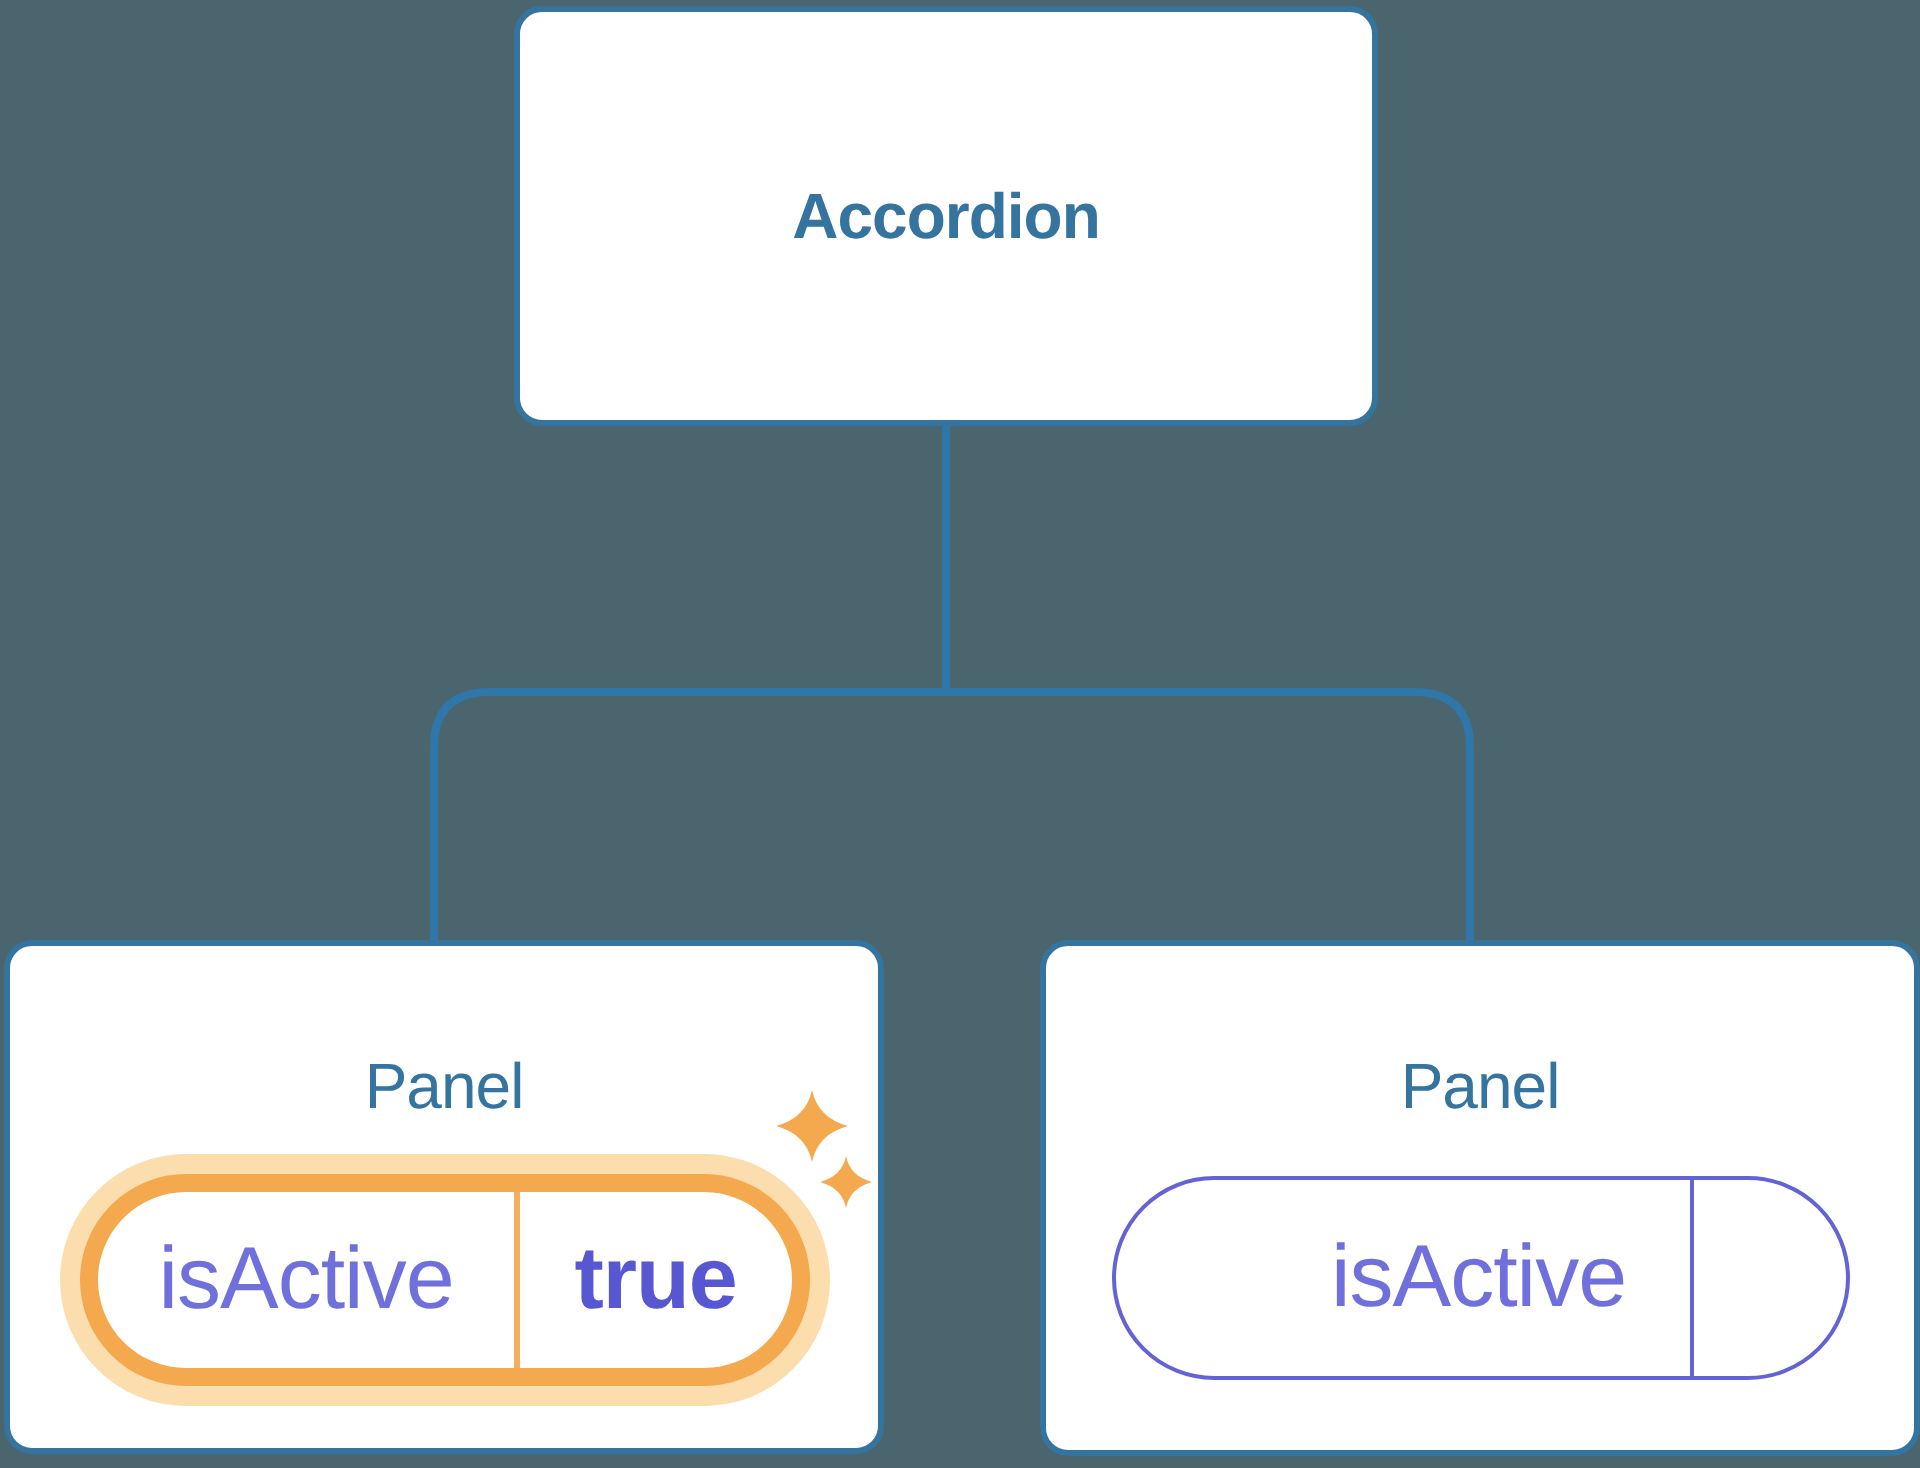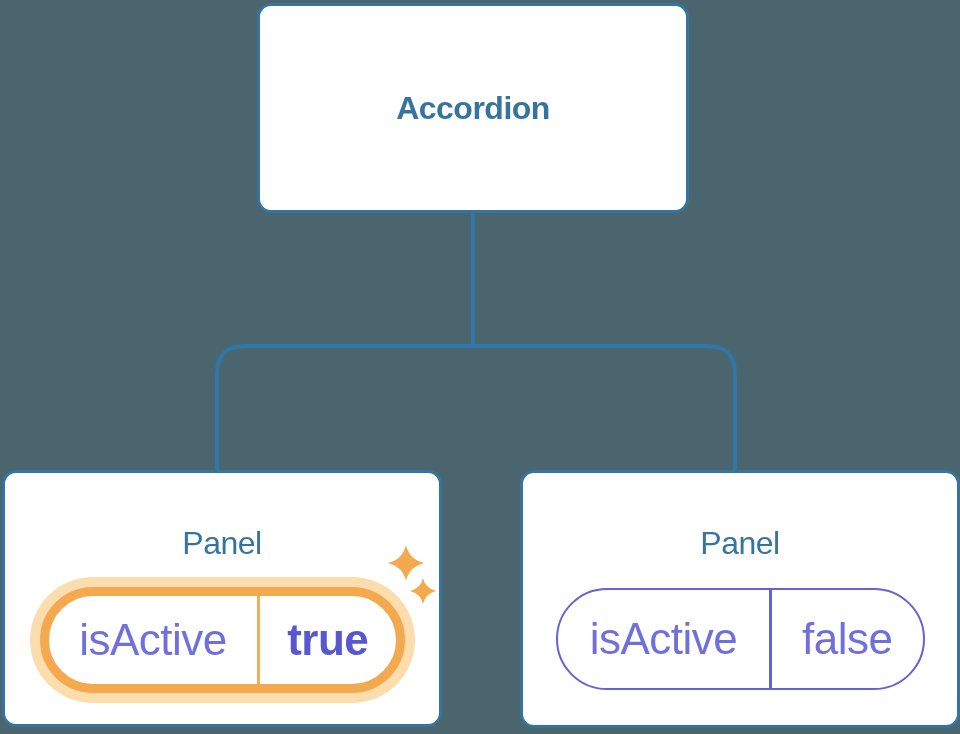--- a/index.html
+++ b/index.html
@@ -147,17 +147,16 @@
   <svg class="sparkles" viewBox="0 0 62 74" xmlns="http://www.w3.org/2000/svg">
     <path d="M28 13 Q31 27 46 31 Q31 35 28 49 Q25 35 10 31 Q25 27 28 13 Z"></path>
     <path d="M45 46 Q47 56 58 59 Q47 62 45 72 Q43 62 32 59 Q43 56 45 46 Z"></path>
   </svg>
 
   <div class="node panel-node panel-right">
     <div class="panel-title">Panel</div>
     <div class="pill pill-inactive">
       <div class="pill-cell cell-name">isActive</div>
       <div class="pill-divider divider-purple"></div>
-      <div class="pill-cell cell-value">false</div>
     </div>
   </div>
 
 </div>
 
 </body></html>

